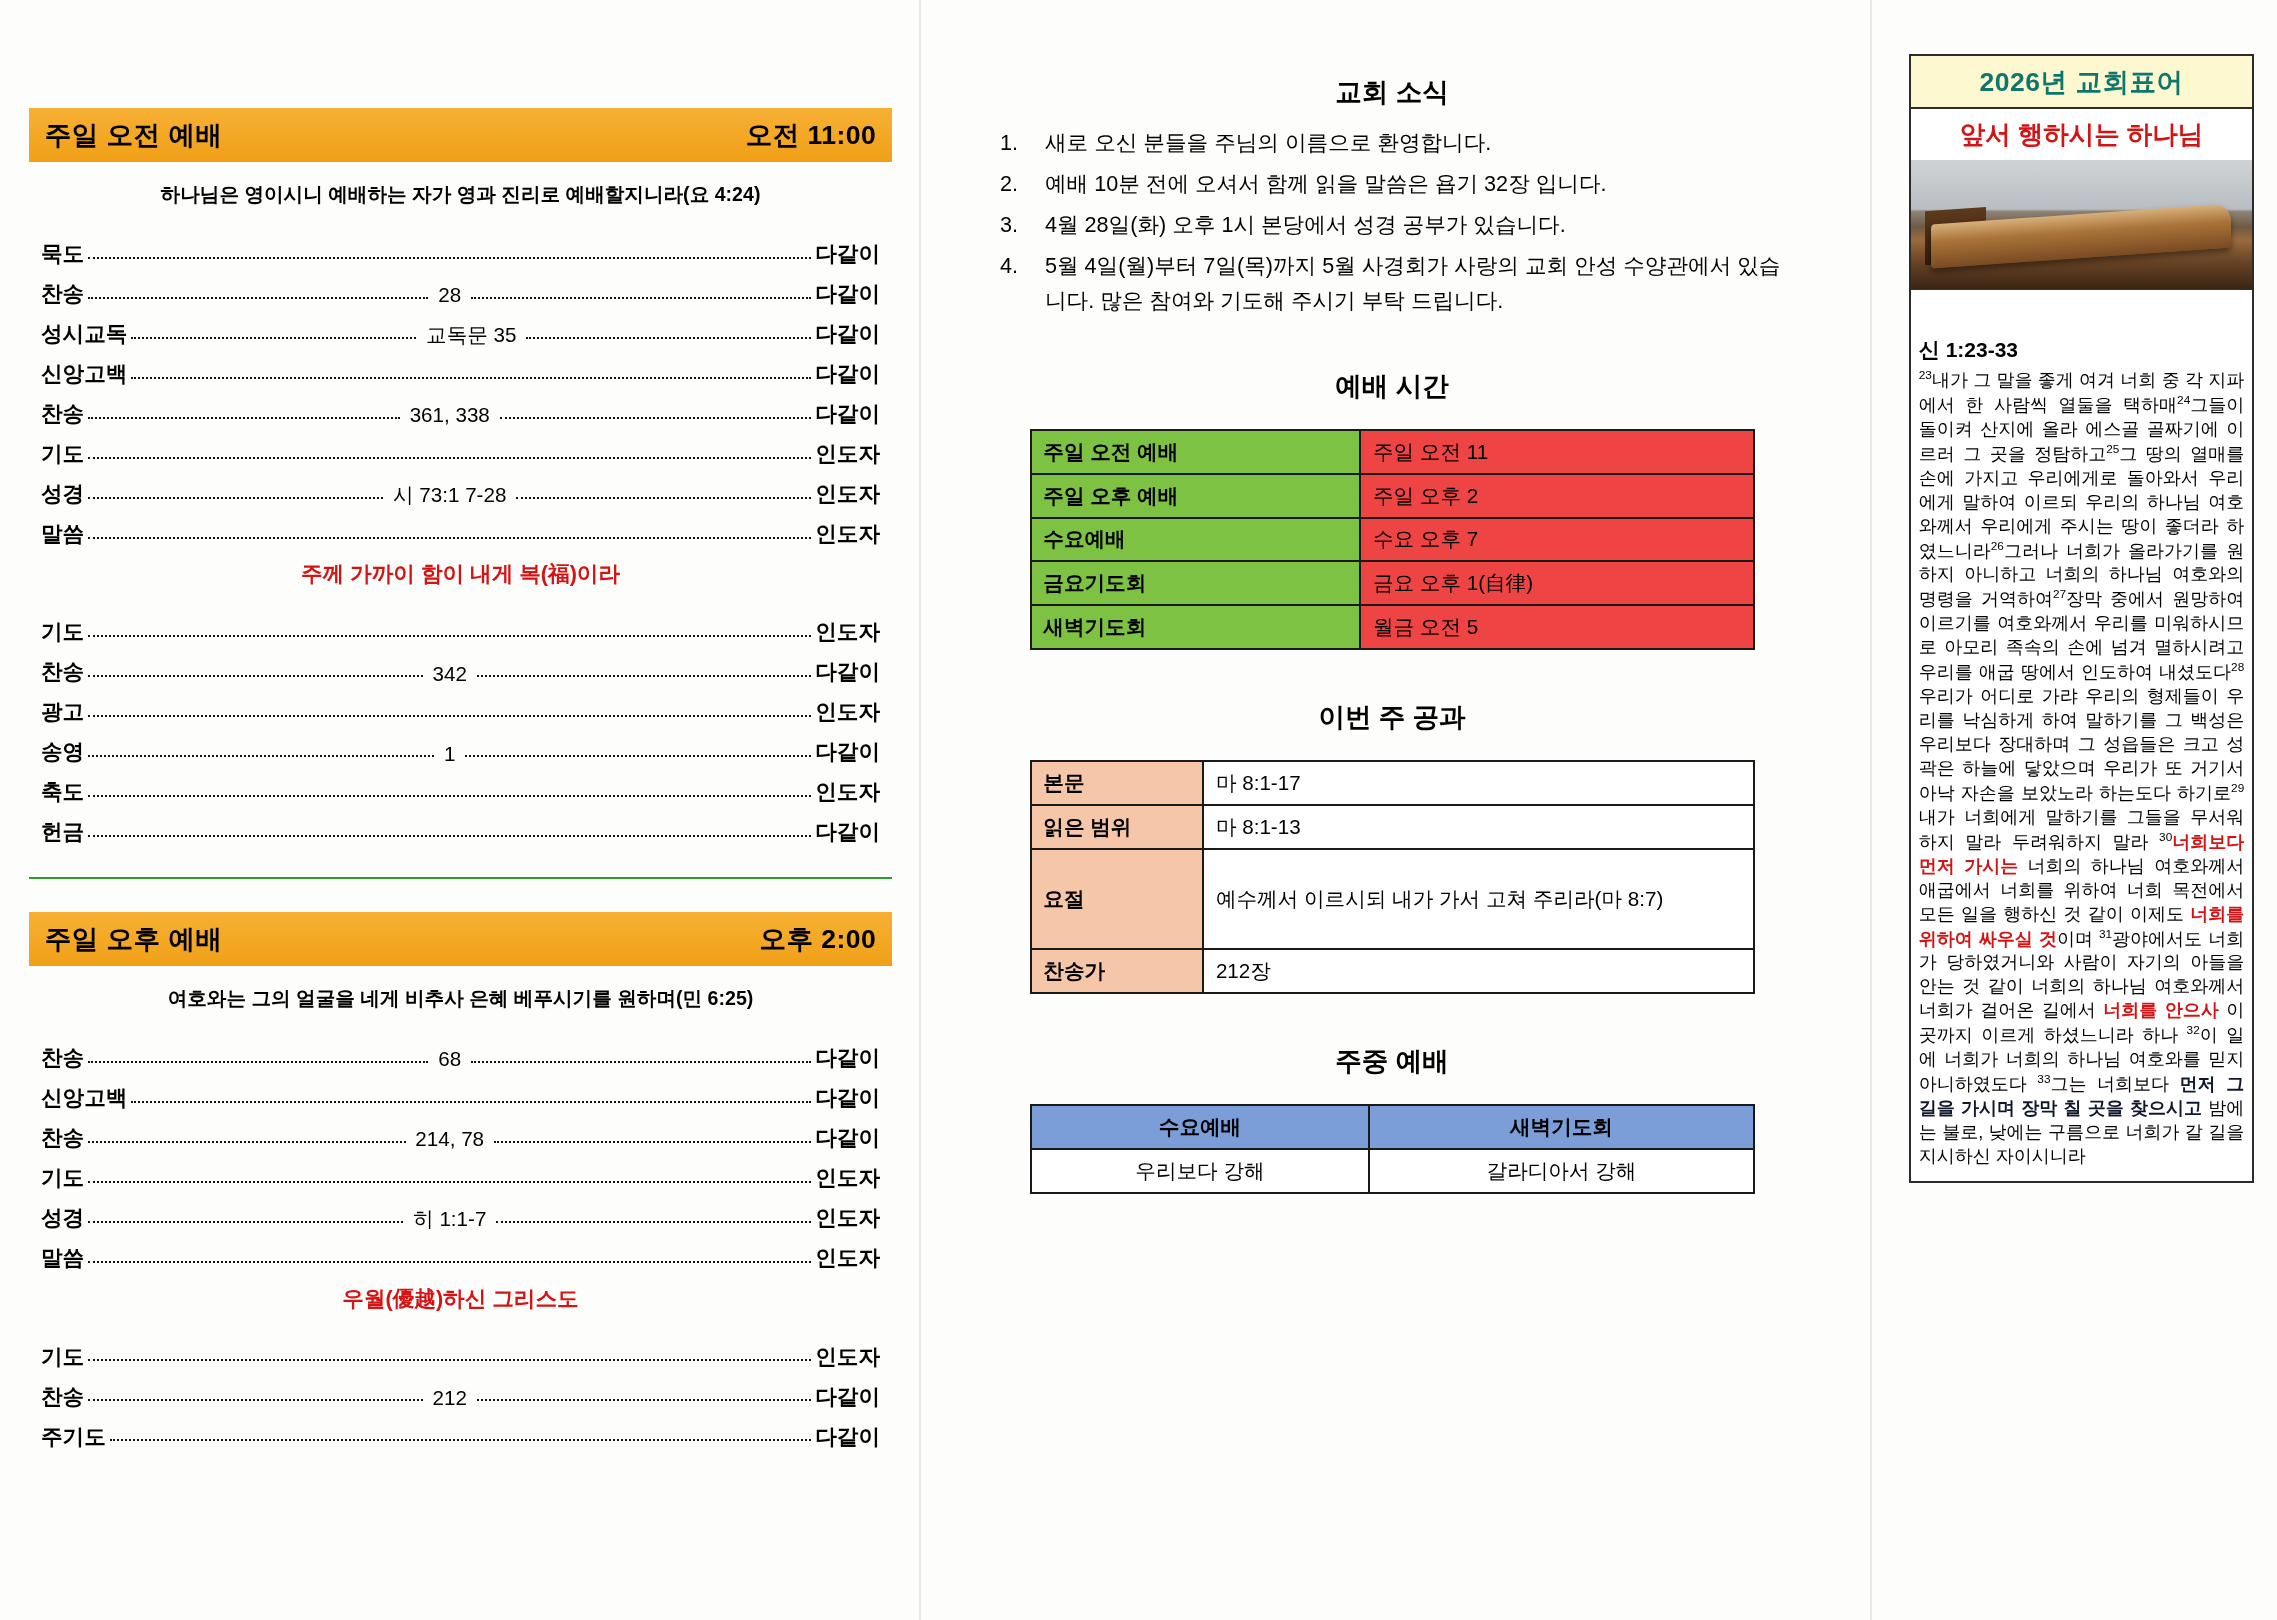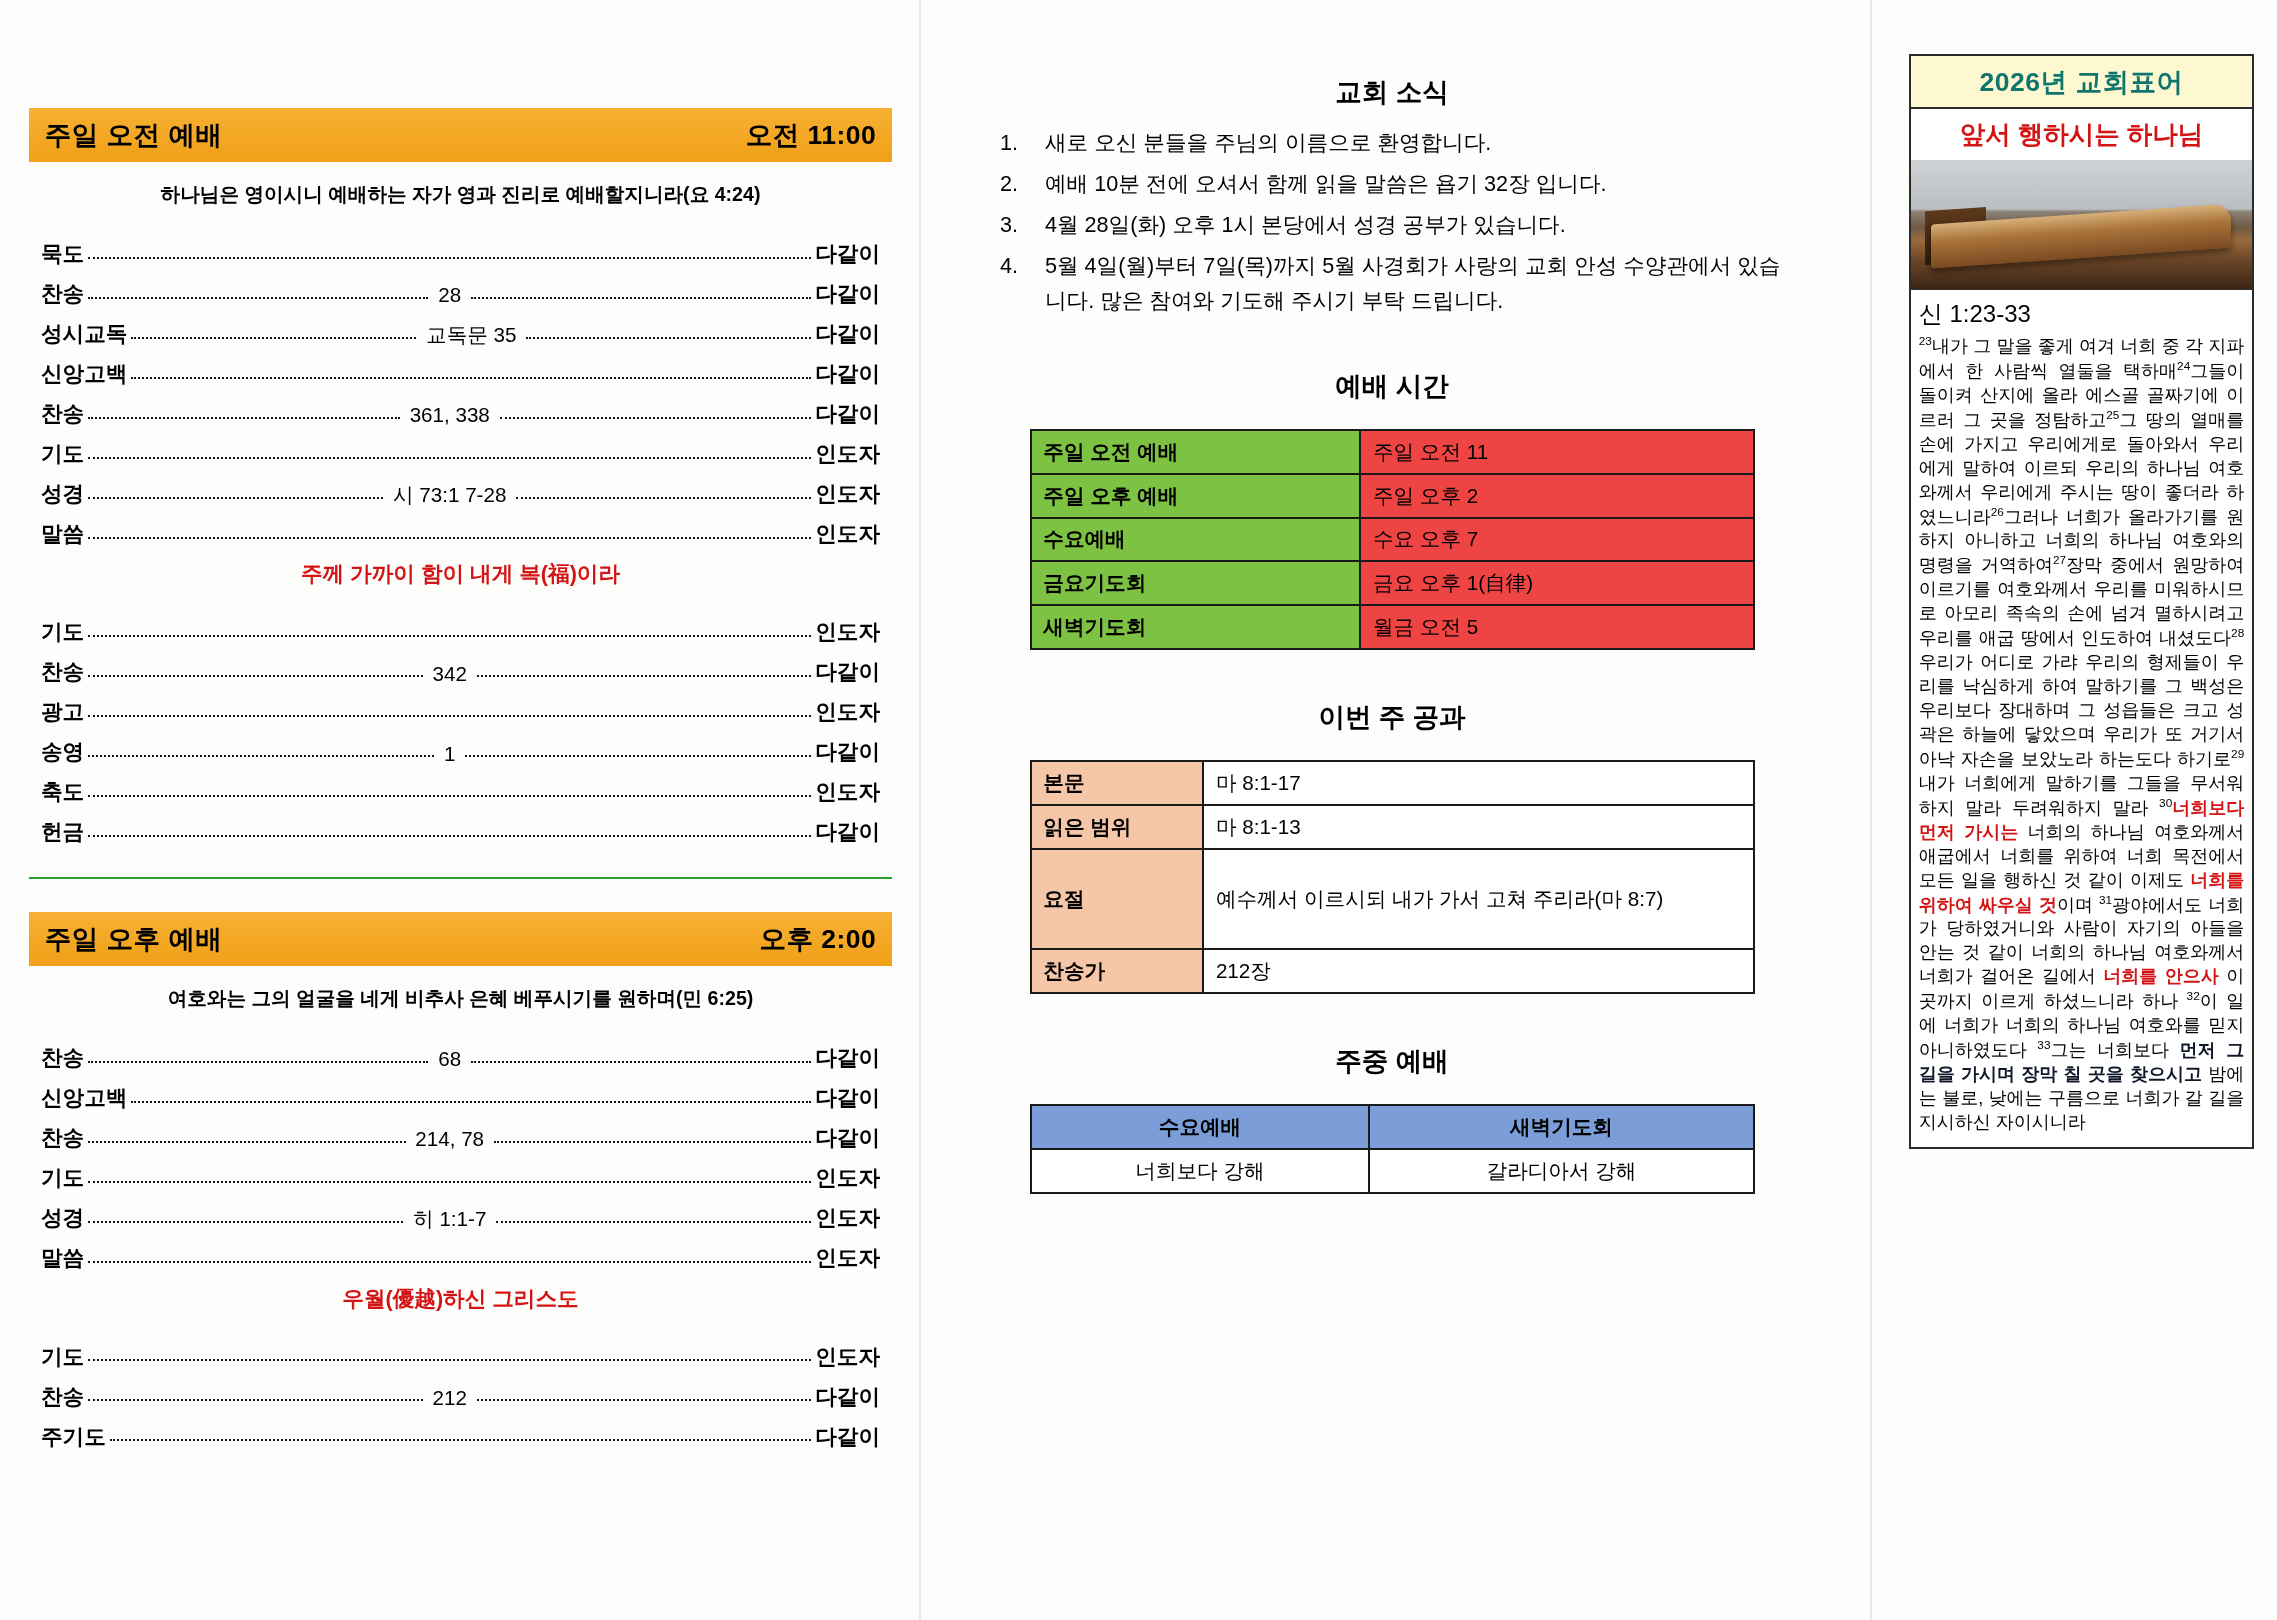--- a/index.html
+++ b/index.html
@@ -226,23 +226,24 @@
   .bible-photo .spine {
     position: absolute;
     left: 4%;
     top: 38%;
     width: 18%;
     height: 42%;
     background: linear-gradient(180deg,#5e3a1c,#2f1c0c);
     transform: skewY(-4deg);
   }
   .bible-ref {
-    font-size: 24px;
-    font-weight: normal;
+    font-size: 21px;
+    font-weight: bold;
     padding: 7.8px 7.8px 3.9px 7.8px;
+    margin-top: 38px;
   }
   .bible-text {
     font-size: 18px;
     line-height: 1.33;
     padding: 0 7.8px 11.8px 7.8px;
     text-align: justify;
     word-break: break-all;
   }
   .bible-text sup {
     font-size: 11.8px;
@@ -501,21 +502,21 @@
     <div class="section-title">주중 예배</div>
     <table class="tbl tbl-week">
       <thead>
           <tr id="week-head">
             <th>수요예배</th>
             <th>새벽기도회</th>
           </tr>
         </thead>
       <tbody>
           <tr id="week-body">
-            <td>너희보다 강해</td>
+            <td>우리보다 강해</td>
             <td>갈라디아서 강해</td>
           </tr>
         </tbody>
     </table>
   </div>
 
   <div class="col-right">
     <div class="slogan-year">2026년 교회표어</div>
     <div class="slogan-main">앞서 행하시는 하나님</div>
     <div class="bible-photo">

